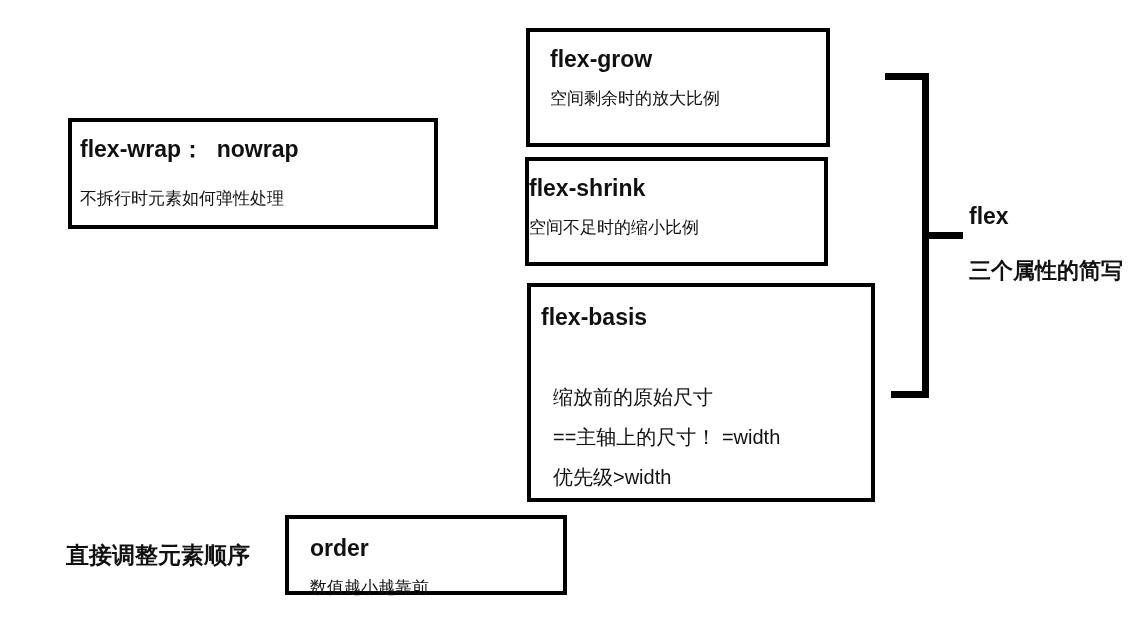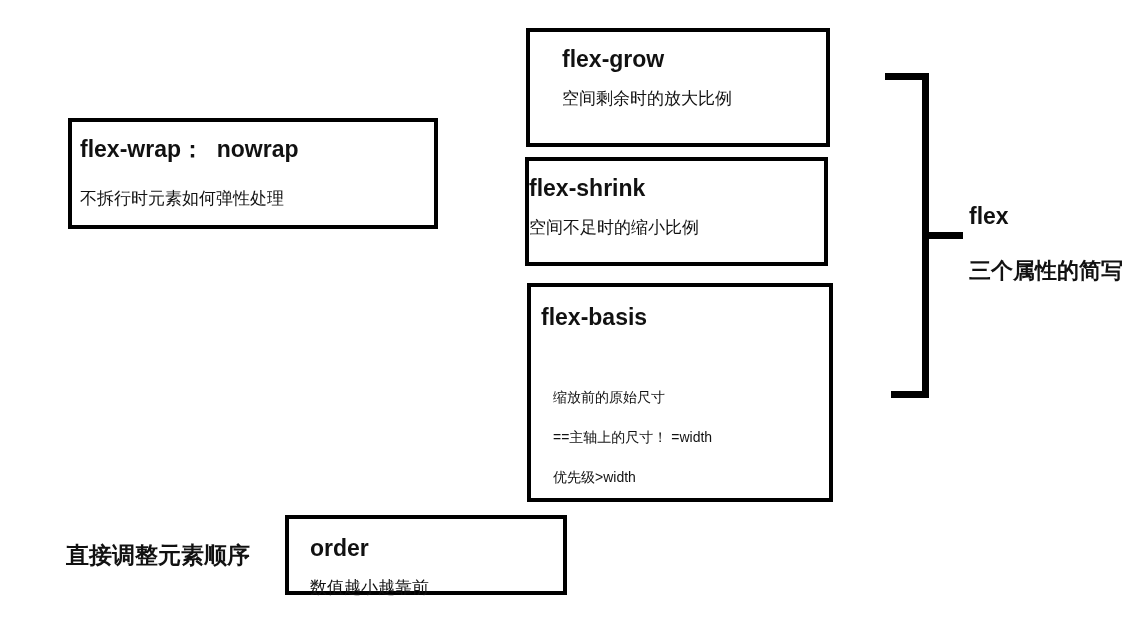--- a/index.html
+++ b/index.html
@@ -29,34 +29,34 @@
     color:var(--text);
   }
   .box-desc{
     font-size:17px;
     line-height:28px;
     margin-top:12px;
     white-space:pre;
     color:var(--text);
   }
   #box-flex-wrap  {left:68px;  top:118px; width:370px; height:111px;  padding:13px 8px;}
-  #box-flex-grow  {left:526px; top:28px;  width:304px; height:119px; padding:13px 32px;}
+  #box-flex-grow  {left:526px; top:28px;  width:304px; height:119px; padding:13px 20px;}
   #box-flex-shrink{left:525px; top:157px; width:303px; height:109px; padding:13px 0;}
-  #box-flex-basis {left:527px; top:283px; width:306px; height:219px; padding:16px 10px;}
+  #box-flex-basis {left:527px; top:283px; width:348px; height:219px; padding:16px 10px;}
   #box-order      {left:285px; top:515px; width:282px; height:80px;  padding:15px 21px;}
 
   #box-flex-wrap .box-desc{margin-top:22px;}
   #box-order .box-desc{margin-top:12px;}
 
   .basis-lines{
     margin-top:46px;
     padding-left:12px;
   }
   .basis-line{
-    font-size:14px;
+    font-size:20px;
     line-height:40px;
     white-space:pre;
   }
 
   .floating-label{
     position:absolute;
     font-weight:bold;
     font-size:23px;
     line-height:28px;
     white-space:pre;

